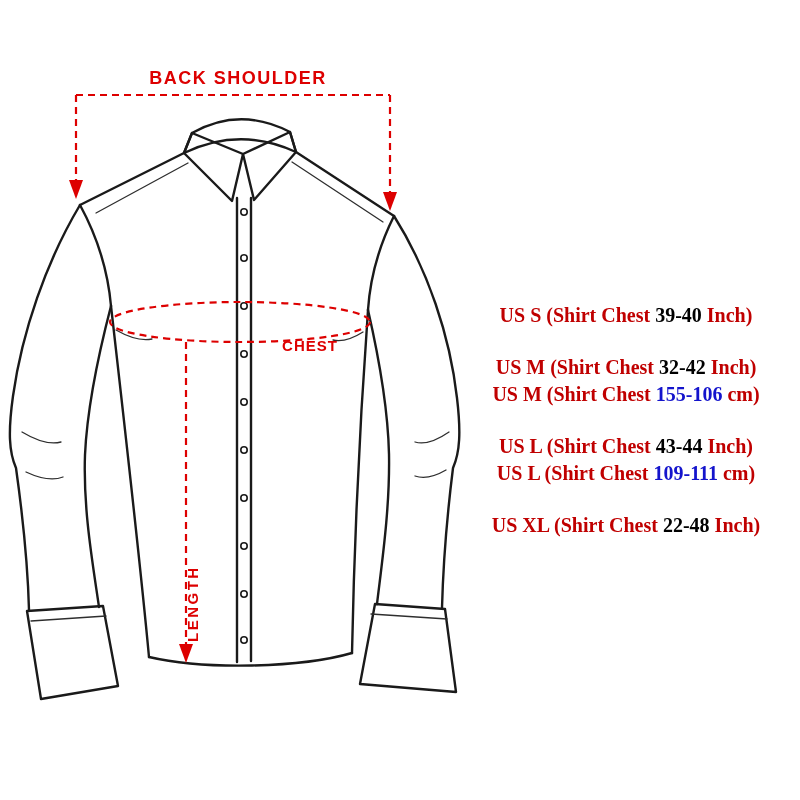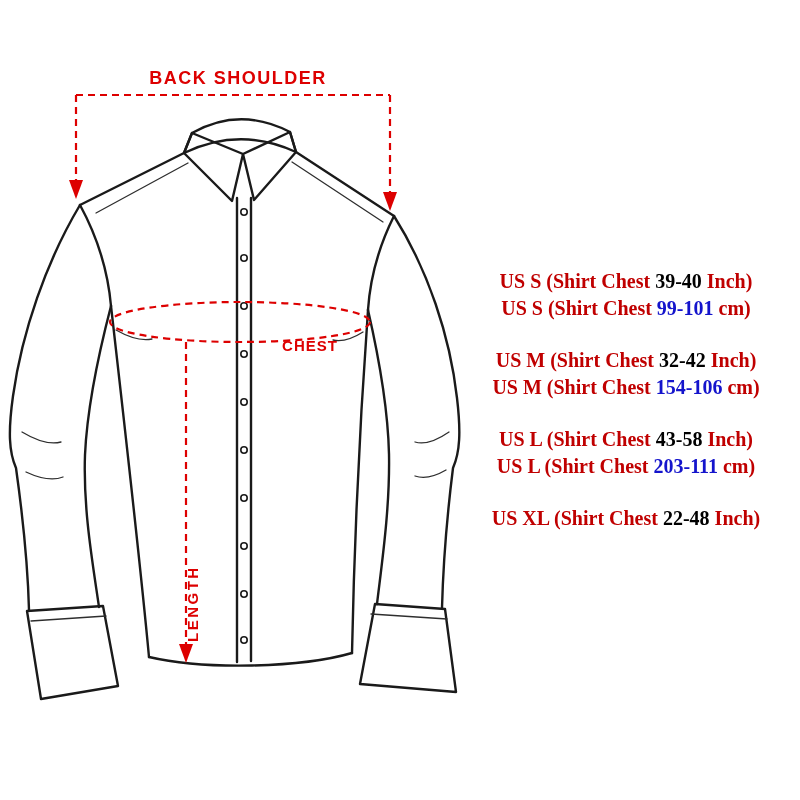--- a/index.html
+++ b/index.html
@@ -19,21 +19,21 @@
   .shirt-thin{fill:none;stroke:#2e2e2e;stroke-width:1.3;stroke-linecap:round;}
   .btn-dot{fill:#ffffff;stroke:var(--line-dark);stroke-width:1.6;}
   .anno-dash{fill:none;stroke:var(--annotation-red);stroke-width:2.2;stroke-dasharray:7 5;}
   .anno-arrow{fill:var(--annotation-red);stroke:none;}
   .anno-label{
     fill:var(--annotation-red);
     font-family:"Liberation Sans", sans-serif;
     font-weight:bold;
   }
   .sizes{
-    position:absolute;left:452px;top:268px;width:348px;
+    position:absolute;left:452px;top:302px;width:348px;
     text-align:center;
   }
   .size-group{margin-bottom:25px;}
   .size-row{
     font-size:20px;font-weight:bold;line-height:27px;
     color:var(--label-red);white-space:pre;
   }
   .sz-val.inch{color:var(--inch-black);}
   .sz-val.cm{color:var(--cm-blue);}
 </style>
@@ -111,26 +111,25 @@
 
     <path class="anno-dash" d="M 186 342 L 186 646"></path>
     <polygon class="anno-arrow" points="179,644 193,644 186,663"></polygon>
     <text class="anno-label" x="198" y="642" font-size="15" letter-spacing="2.5" transform="rotate(-90 198 642)">LENGTH</text>
   </g>
 </svg>
 
 <div class="sizes">
   <div class="size-group">
     <div class="size-row"><span class="sz-text">US S (Shirt Chest </span><span class="sz-val inch">39-40</span><span class="sz-text"> Inch)</span></div>
-    <div class="size-row"><span class="sz-text">US S (Shirt Chest </span><span class="sz-val cm">99-101</span><span class="sz-text"> cm)</span></div>
   </div>
   <div class="size-group">
     <div class="size-row"><span class="sz-text">US M (Shirt Chest </span><span class="sz-val inch">32-42</span><span class="sz-text"> Inch)</span></div>
-    <div class="size-row"><span class="sz-text">US M (Shirt Chest </span><span class="sz-val cm">154-106</span><span class="sz-text"> cm)</span></div>
+    <div class="size-row"><span class="sz-text">US M (Shirt Chest </span><span class="sz-val cm">155-106</span><span class="sz-text"> cm)</span></div>
   </div>
   <div class="size-group">
-    <div class="size-row"><span class="sz-text">US L (Shirt Chest </span><span class="sz-val inch">43-58</span><span class="sz-text"> Inch)</span></div>
-    <div class="size-row"><span class="sz-text">US L (Shirt Chest </span><span class="sz-val cm">203-111</span><span class="sz-text"> cm)</span></div>
+    <div class="size-row"><span class="sz-text">US L (Shirt Chest </span><span class="sz-val inch">43-44</span><span class="sz-text"> Inch)</span></div>
+    <div class="size-row"><span class="sz-text">US L (Shirt Chest </span><span class="sz-val cm">109-111</span><span class="sz-text"> cm)</span></div>
   </div>
   <div class="size-group">
     <div class="size-row"><span class="sz-text">US XL (Shirt Chest </span><span class="sz-val inch">22-48</span><span class="sz-text"> Inch)</span></div>
   </div>
 </div>
 
 </body></html>

